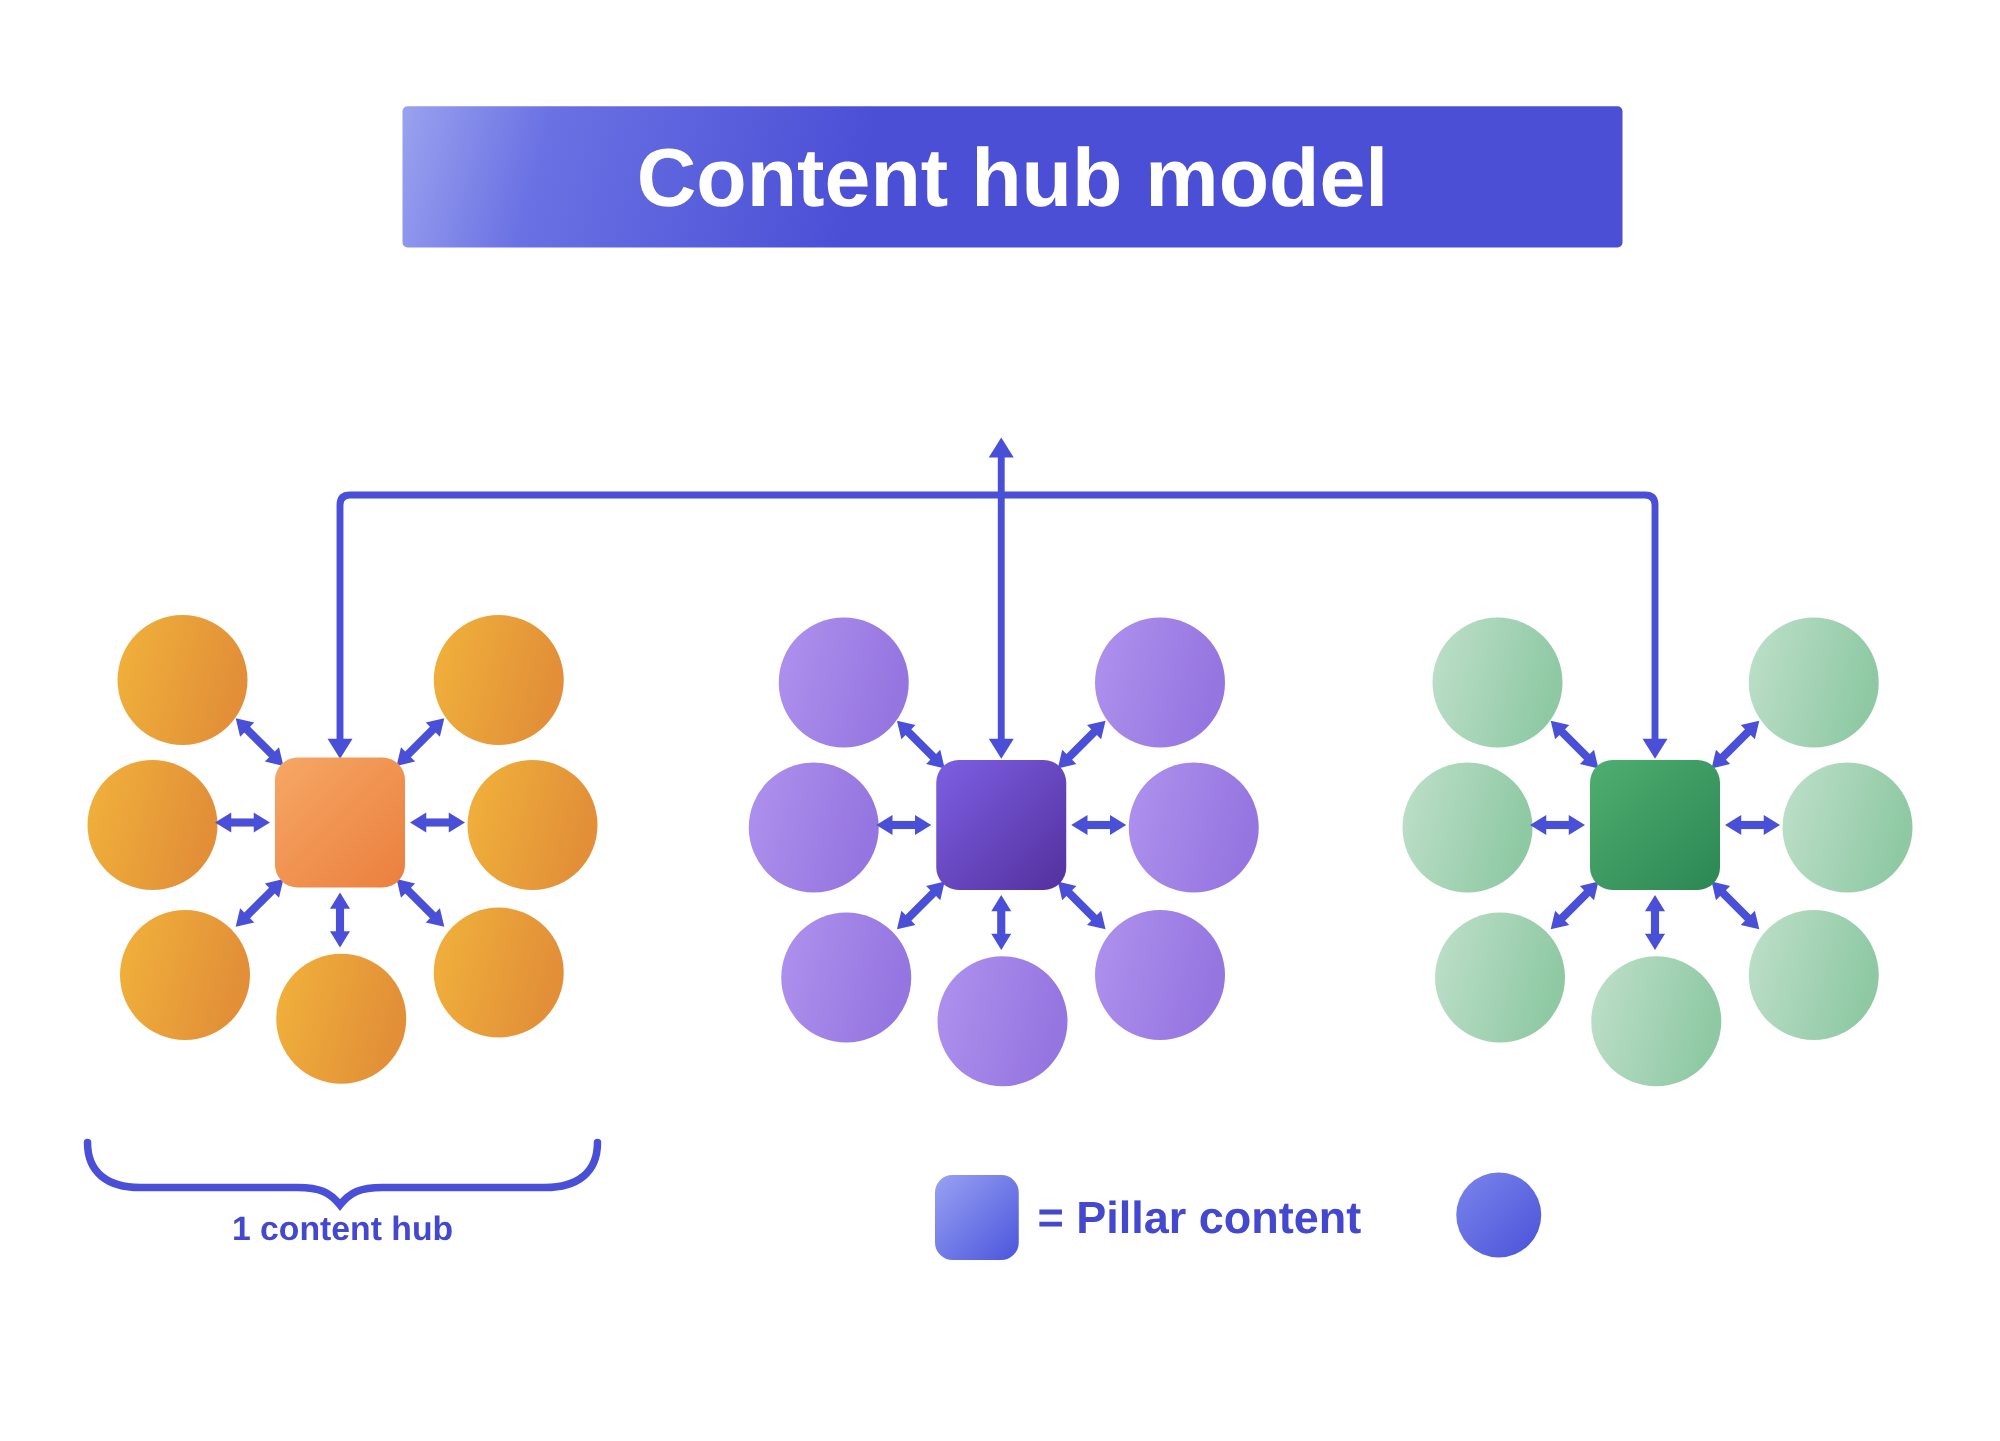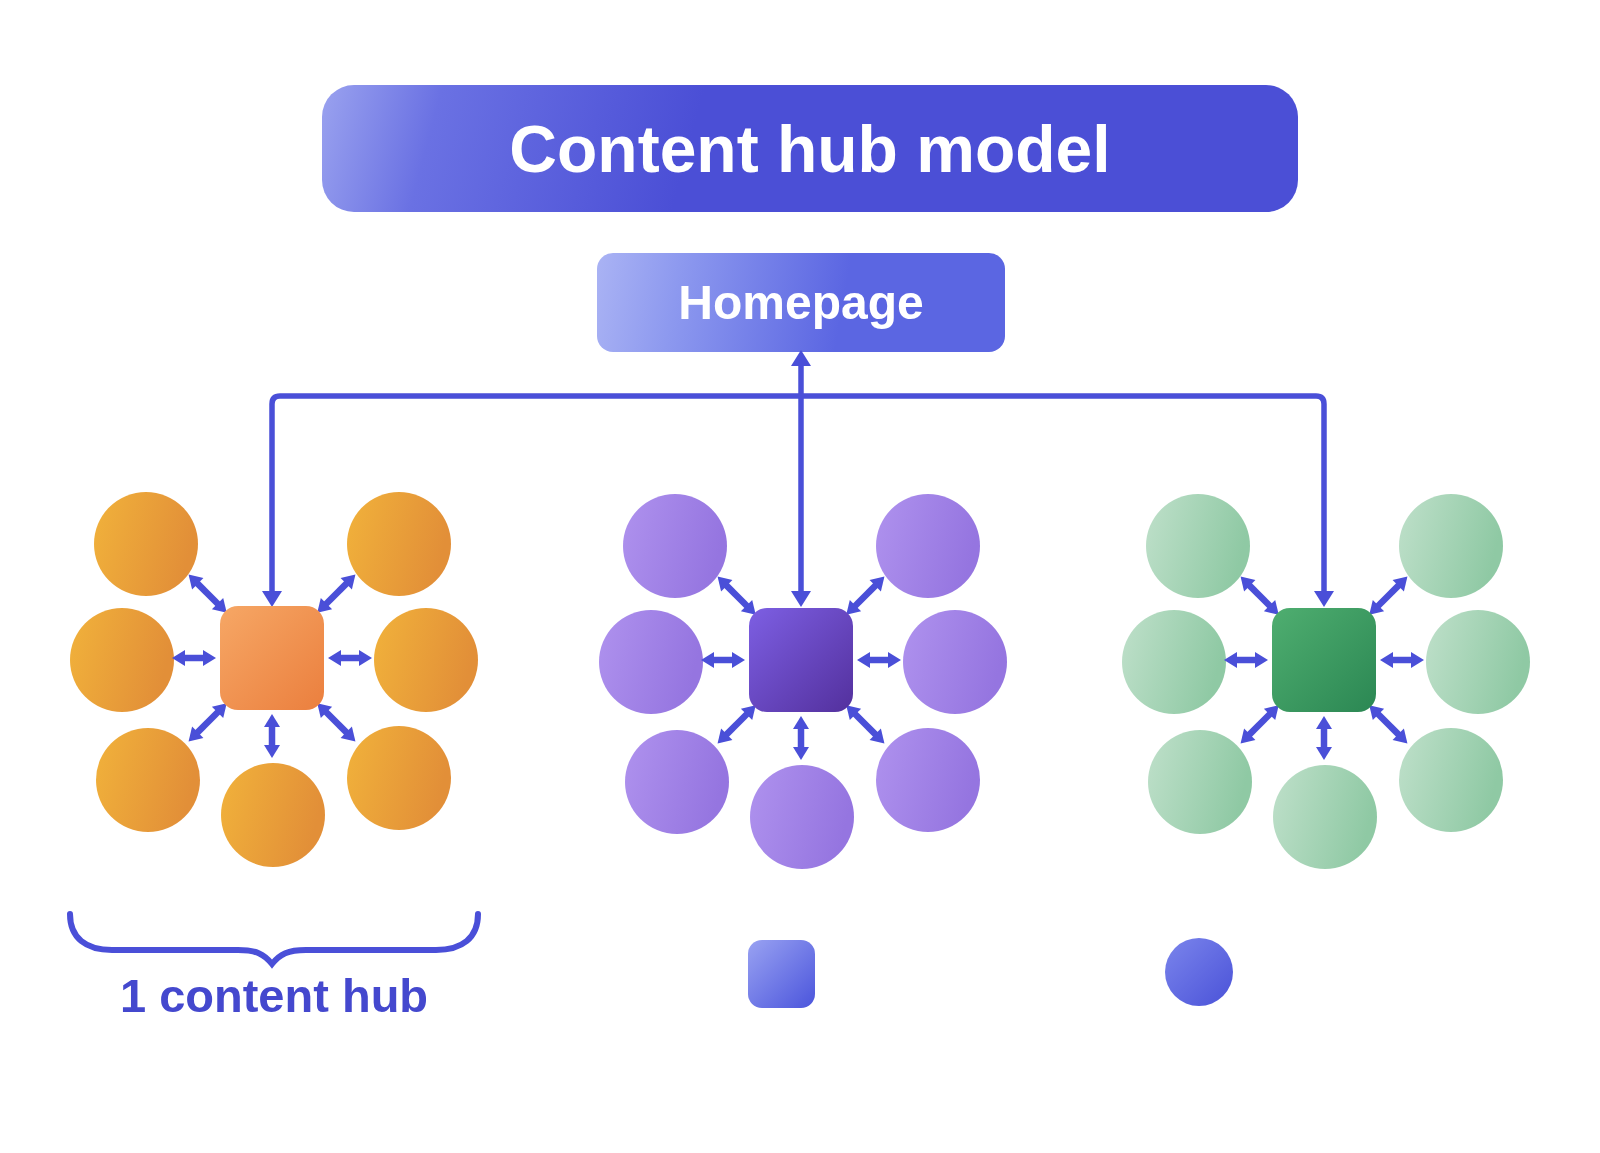--- a/index.html
+++ b/index.html
@@ -1,45 +1,42 @@
 <!DOCTYPE html>
 <html><head>
 <meta charset="utf-8">
 <style>
   html,body{margin:0;padding:0;background:#fff;}
   .canvas{position:relative;width:1600px;height:1153px;background:#ffffff;overflow:hidden;
           font-family:"Liberation Sans",sans-serif;}
-  .banner{position:absolute;left:322px;top:85px;width:976px;height:127px;border-radius:32px;
+  .banner{position:absolute;left:322px;top:85px;width:976px;height:113px;border-radius:4px;
           display:flex;align-items:center;justify-content:center;}
   .banner span{color:#fff;font-size:66px;font-weight:700;letter-spacing:0;}
   .homepage{position:absolute;left:597px;top:253px;width:408px;height:99px;border-radius:16px;
           display:flex;align-items:center;justify-content:center;}
   .homepage span{color:#fff;font-size:48px;font-weight:700;}
   svg.diagram{position:absolute;left:0;top:0;}
   .hub-label{position:absolute;left:74px;top:968px;width:400px;text-align:center;
-          font-size:47px;font-weight:700;color:var(--label,#4448ce);}
+          font-size:27px;font-weight:700;color:var(--label,#4448ce);}
   .legend-swatch-square{position:absolute;left:748px;top:940px;width:67px;height:68px;border-radius:14px;}
   .legend-swatch-circle{position:absolute;left:1165px;top:938px;width:68px;height:68px;border-radius:50%;}
   .legend-label{position:absolute;top:953px;font-size:36px;font-weight:700;
           color:var(--label,#4448ce);white-space:nowrap;}
   .legend-label.pillar{left:830px;}
   .legend-label.cluster{left:1240px;}
 </style>
 </head>
 <body>
 
 <div class="canvas" style="--label: #4448ce;">
 
   <div class="banner" style="background: linear-gradient(105deg, rgb(154, 162, 239) 0%, rgb(106, 113, 227) 12%, rgb(75, 79, 214) 38%, rgb(75, 79, 214) 100%);">
     <span style="color: rgb(255, 255, 255);">Content hub model</span>
   </div>
 
-  <div class="homepage" style="background: linear-gradient(100deg, rgb(170, 179, 244) 0%, rgb(141, 153, 239) 20%, rgb(91, 102, 226) 60%, rgb(91, 102, 226) 100%);">
-    <span>Homepage</span>
-  </div>
 
   <svg id="diagram-svg" class="diagram" width="1600" height="1153" viewBox="0 0 1600 1153">
       <defs>
         <linearGradient id="cg0" x1="0%" y1="0%" x2="100%" y2="25%">
           <stop offset="0%" stop-color="#f1b23b"></stop>
           <stop offset="100%" stop-color="#e28f38"></stop>
         </linearGradient>
         <linearGradient id="sg0" x1="0%" y1="0%" x2="100%" y2="100%">
           <stop offset="0%" stop-color="#f6a765"></stop>
           <stop offset="100%" stop-color="#eb7f3e"></stop>
@@ -203,16 +200,17 @@
           <polygon points="1324,760 1316,747 1332,747" fill="#4a4fd8"></polygon>
         </g>
         <rect x="1272" y="608" width="104" height="104" rx="18" fill="url(#sg2)"></rect>
       </g>
       <path d="M 70 914 C 70 938 86 950 112 950 L 238 950 C 256 950 264 954 272 964 C 280 954 288 950 306 950 L 436 950 C 462 950 478 938 478 914" stroke="#4a4fd8" stroke-width="6" fill="none" stroke-linecap="round"></path>
     </svg>
 
   <div class="hub-label">1 content hub</div>
 
   <div class="legend-swatch-square" id="legend-square" style="background: linear-gradient(135deg, rgb(153, 162, 242) 0%, rgb(75, 85, 220) 100%);"></div>
+  <div class="legend-label pillar">= Pillar content</div>
 
   <div class="legend-swatch-circle" id="legend-circle" style="background: linear-gradient(135deg, rgb(123, 133, 236) 0%, rgb(74, 82, 216) 100%);"></div>
 
 </div>
 
 </body></html>

